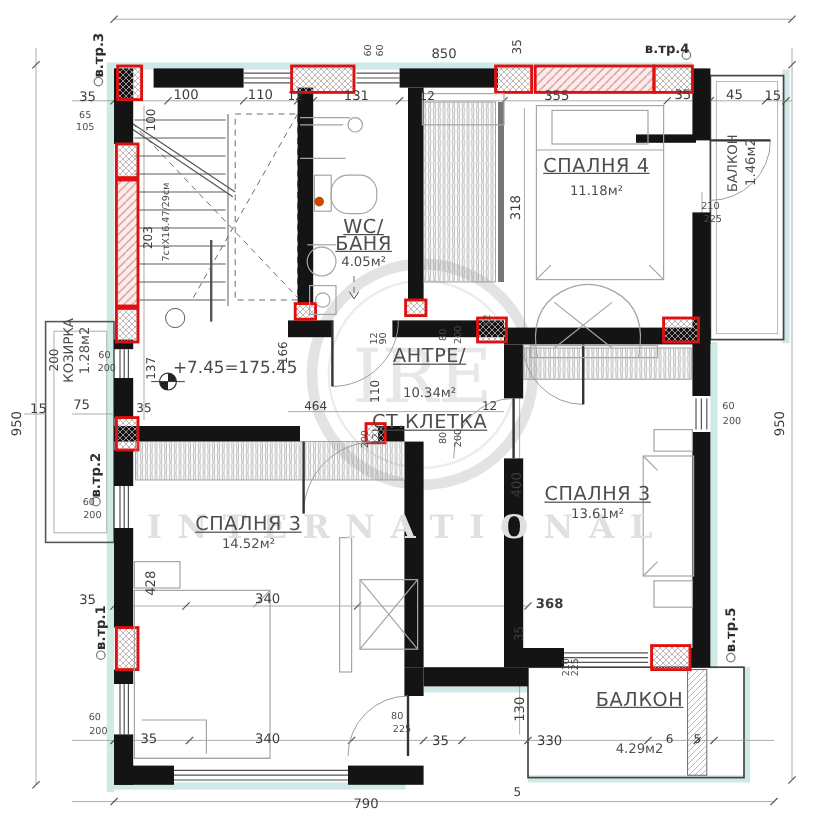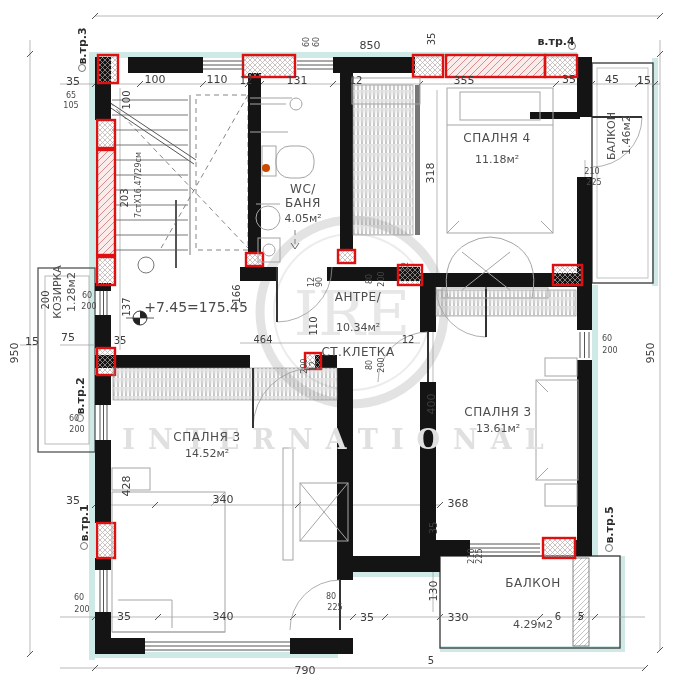--- a/index.html
+++ b/index.html
@@ -6,21 +6,21 @@
   #stage{position:relative;width:679px;height:699px;background:#ffffff;overflow:hidden;
          font-family:"DejaVu Sans","Liberation Sans",sans-serif;}
   #plan-svg{position:absolute;left:0;top:0;}
   #labels{position:absolute;left:0;top:0;width:100%;height:100%;pointer-events:none;}
   .lb{position:absolute;white-space:nowrap;color:#3d3d3d;font-size:11px;line-height:1;
       transform:translate(-50%,-50%);}
   .lb.v{transform:translate(-50%,-50%) rotate(-90deg);}
   .lb.d10{font-size:10px;}
   .lb.d10.v{font-size:10px;}
   .lb.sm{font-size:8px;color:#4a4a4a;}
-  .lb.room{font-size:12px;color:#4d4d4d;letter-spacing:.5px;}
+  .lb.room{font-size:16px;color:#4d4d4d;letter-spacing:.5px;text-decoration:underline;}
   .lb.area{font-size:11px;color:#4d4d4d;}
   .lb.roomv{font-size:11px;color:#4d4d4d;}
   .lb.ref{font-size:11px;color:#2e2e2e;font-weight:bold;}
   .lb.elev{font-size:14px;color:#4a4a4a;}
   .lb.koz{font-size:11px;color:#4d4d4d;}
   #watermark{position:absolute;left:0;top:0;width:100%;height:100%;pointer-events:none;}
   .wm-line{position:absolute;width:100%;text-align:center;color:#e0e0e0;
            font-family:"DejaVu Serif","Liberation Serif",serif;
            font-size:27px;letter-spacing:13px;font-weight:bold;}
   #caption{position:absolute;left:50%;top:688px;transform:translate(-50%,-50%);
@@ -334,21 +334,21 @@
       <span class="lb room" style="left: 533px; top: 583px;">БАЛКОН</span>
       <span class="lb area" style="left: 533px; top: 624px;">4.29м2</span>
       <span class="lb roomv v" style="left: 611px; top: 136px;">БАЛКОН</span>
       <span class="lb roomv v" style="left: 626px; top: 135px;">1.46м2</span>
       <span class="lb v" style="left: 430px; top: 173px;">318</span>
       <span class="lb sm" style="left: 592px; top: 172px;">210</span>
       <span class="lb sm" style="left: 594px; top: 183px;">225</span>
       <span class="lb v" style="left: 431px; top: 404px;">400</span>
       <span class="lb sm" style="left: 607px; top: 339px;">60</span>
       <span class="lb sm" style="left: 610px; top: 351px;">200</span>
-      <span class="lb " style="left: 458px; top: 503px;">368</span>
+      <span class="lb " style="left: 458px; top: 503px; font-weight: bold;">368</span>
       <span class="lb v d10" style="left: 434px; top: 528px;">35</span>
       <span class="lb v" style="left: 433px; top: 591px;">130</span>
       <span class="lb " style="left: 458px; top: 617px;">330</span>
       <span class="lb d10" style="left: 558px; top: 617px;">6</span>
       <span class="lb d10" style="left: 581px; top: 617px;">5</span>
       <span class="lb sm v" style="left: 472px; top: 556px;">210</span>
       <span class="lb sm v" style="left: 480px; top: 556px;">225</span>
       <span class="lb sm" style="left: 331px; top: 597px;">80</span>
       <span class="lb sm" style="left: 335px; top: 608px;">225</span>
       <span class="lb " style="left: 124px; top: 616px;">35</span>

